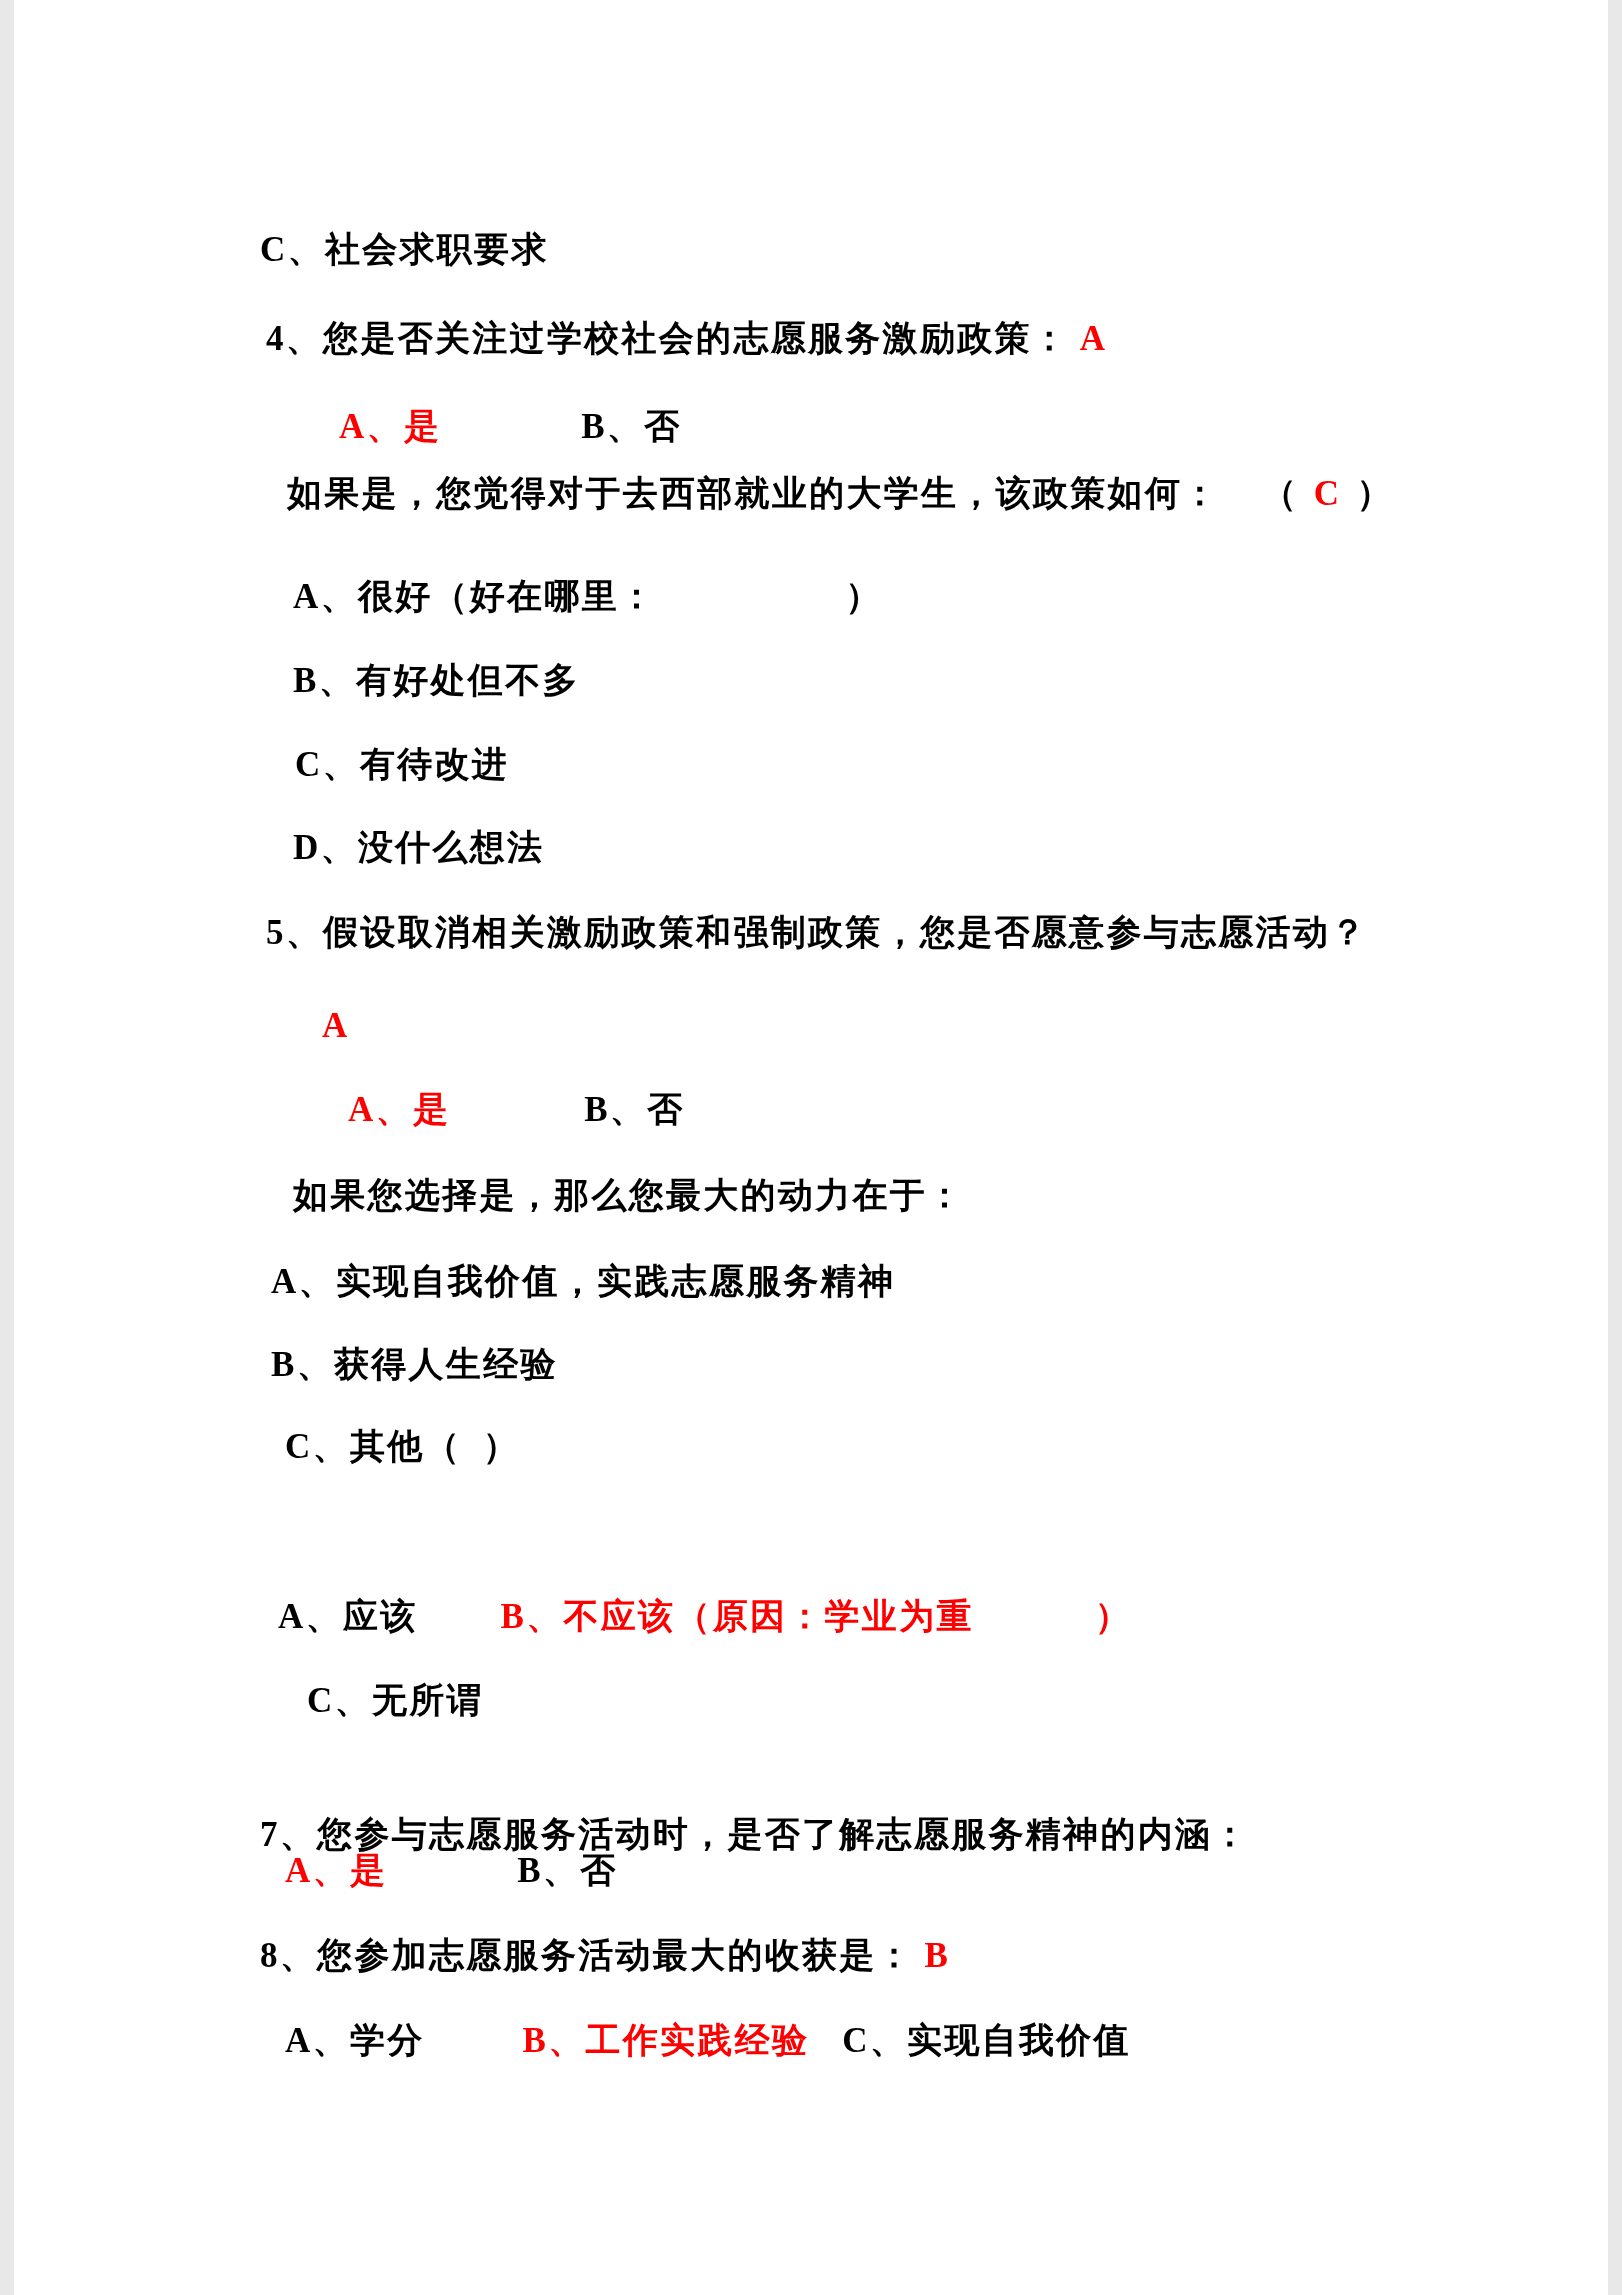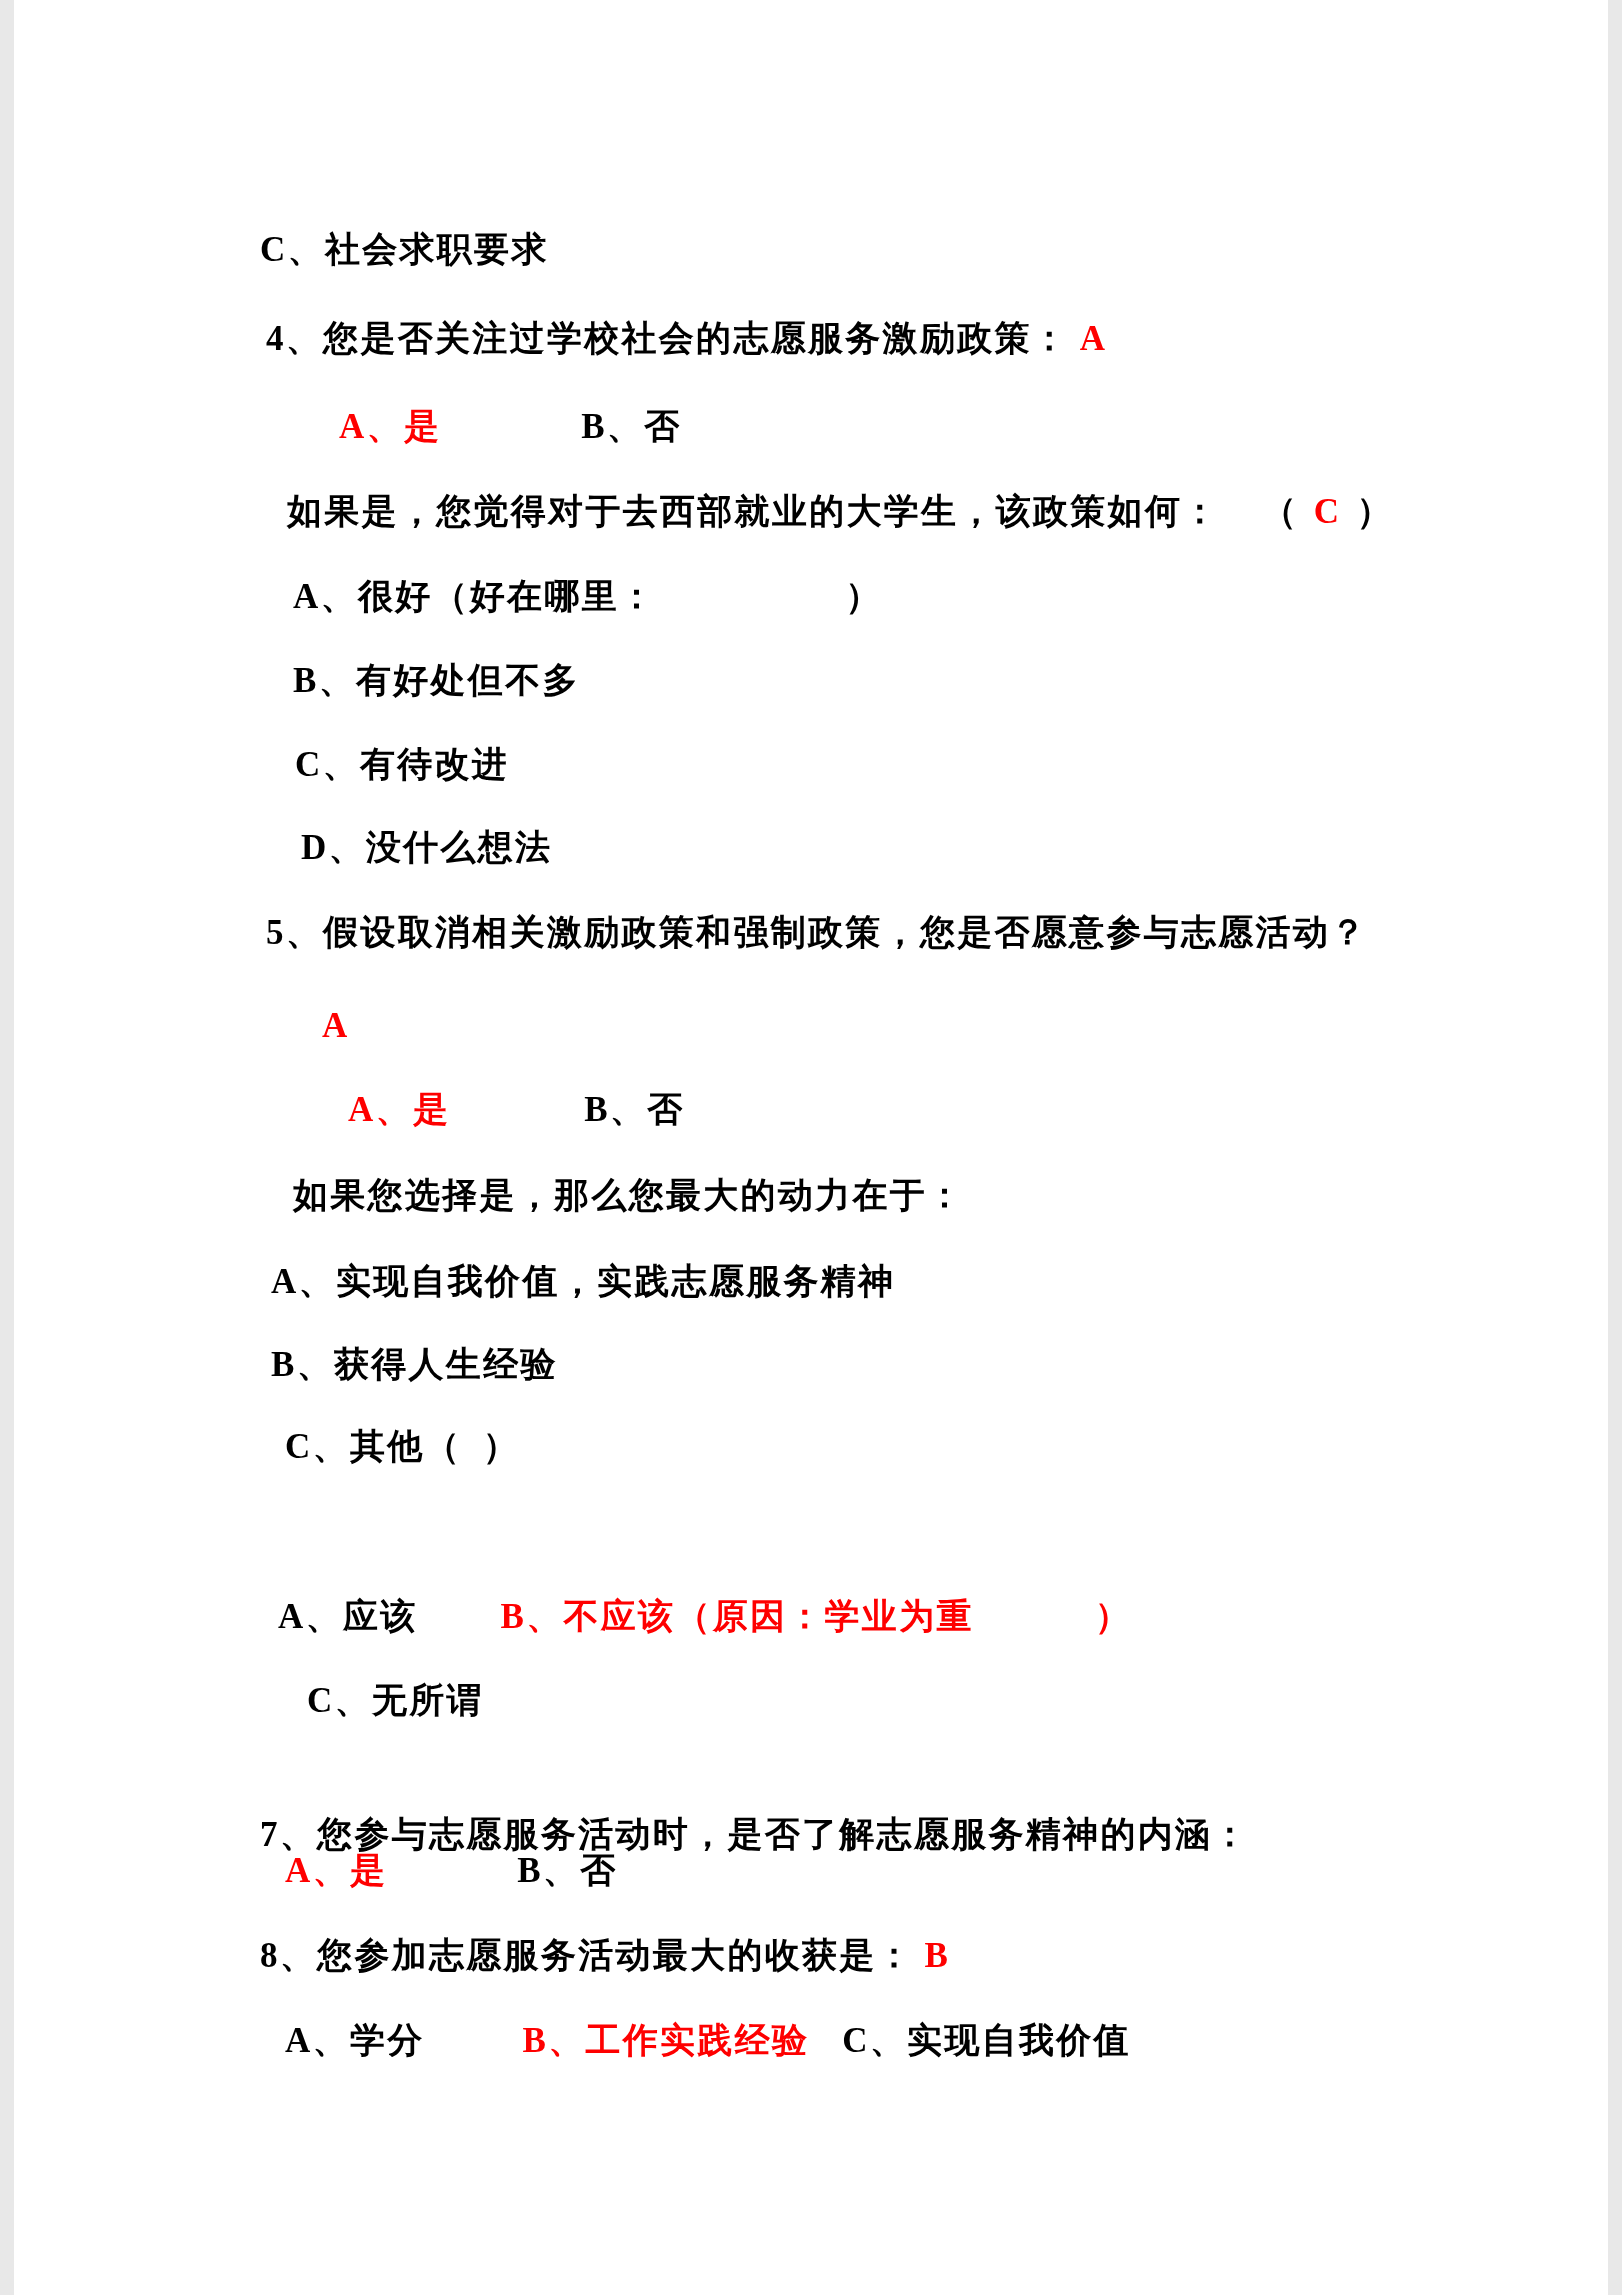--- a/index.html
+++ b/index.html
@@ -37,33 +37,33 @@
     <span class="seg">C、社会求职要求</span>
   </div>
 
   <div class="line" style="top:318px; left:252px;">
     <span class="seg">4、您是否关注过学校社会的志愿服务激励政策：</span><span class="seg red" style="margin-left:10.6px;">A</span>
   </div>
   <div class="line" style="top:406px; left:325px;">
     <span class="seg red">A、是</span><span class="seg" style="margin-left:140px;">B、否</span>
   </div>
 
-  <div class="line" style="top:491px; left:273px;">
+  <div class="line" style="top:473px; left:273px;">
     <span class="seg">如果是，您觉得对于去西部就业的大学生，该政策如何：</span><span class="seg" style="margin-left:42px;">（</span><span class="seg red" style="margin-left:15px;">C</span><span class="seg" style="margin-left:15px;">）</span>
   </div>
   <div class="line" style="top:576px; left:279px;">
     <span class="seg">A、很好（好在哪里：</span><span class="seg" style="margin-left:189px;">）</span>
   </div>
   <div class="line" style="top:660px; left:279px;">
     <span class="seg">B、有好处但不多</span>
   </div>
   <div class="line" style="top:744px; left:281px;">
     <span class="seg">C、有待改进</span>
   </div>
-  <div class="line" style="top:827px; left:287px;">
+  <div class="line" style="top:827px; left:279px;">
     <span class="seg">D、没什么想法</span>
   </div>
 
   <div class="line" style="top:912px; left:252px;">
     <span class="seg">5、假设取消相关激励政策和强制政策，您是否愿意参与志愿活动？</span>
   </div>
   <div class="line" style="top:1005px; left:308px;">
     <span class="seg red">A</span>
   </div>
   <div class="line" style="top:1089px; left:334px;">

